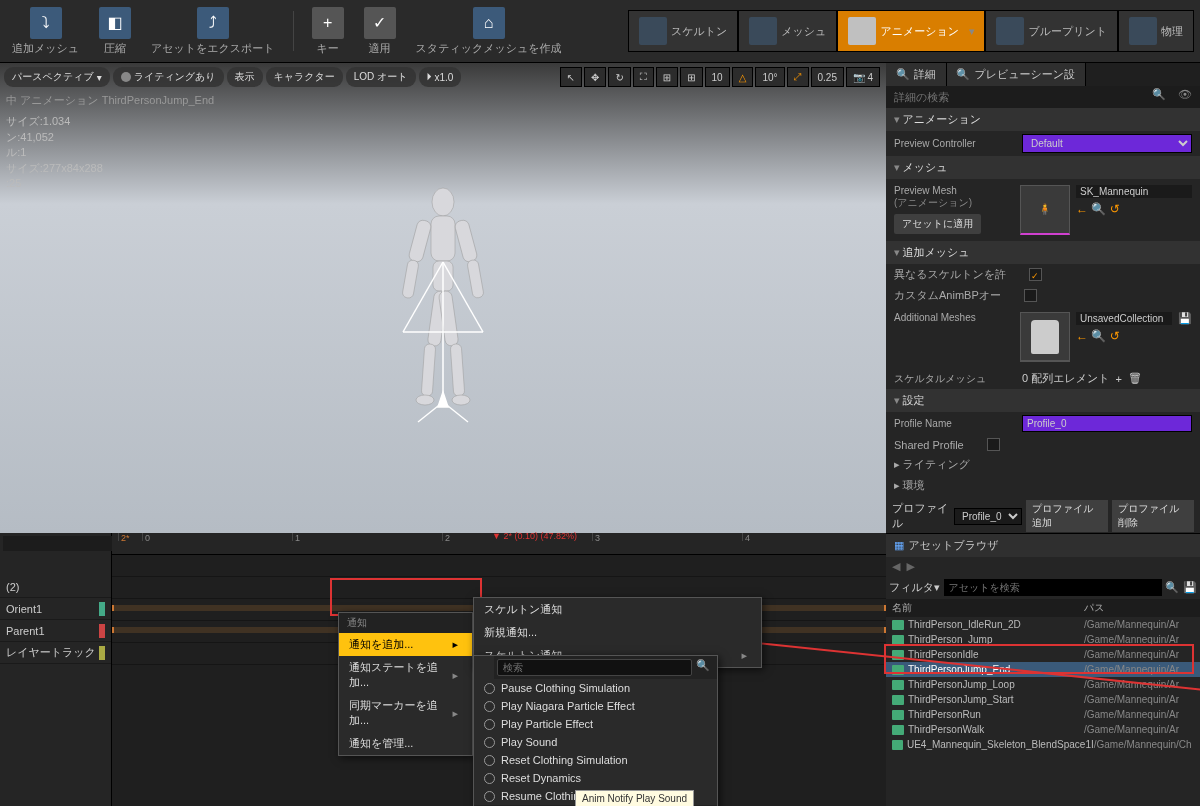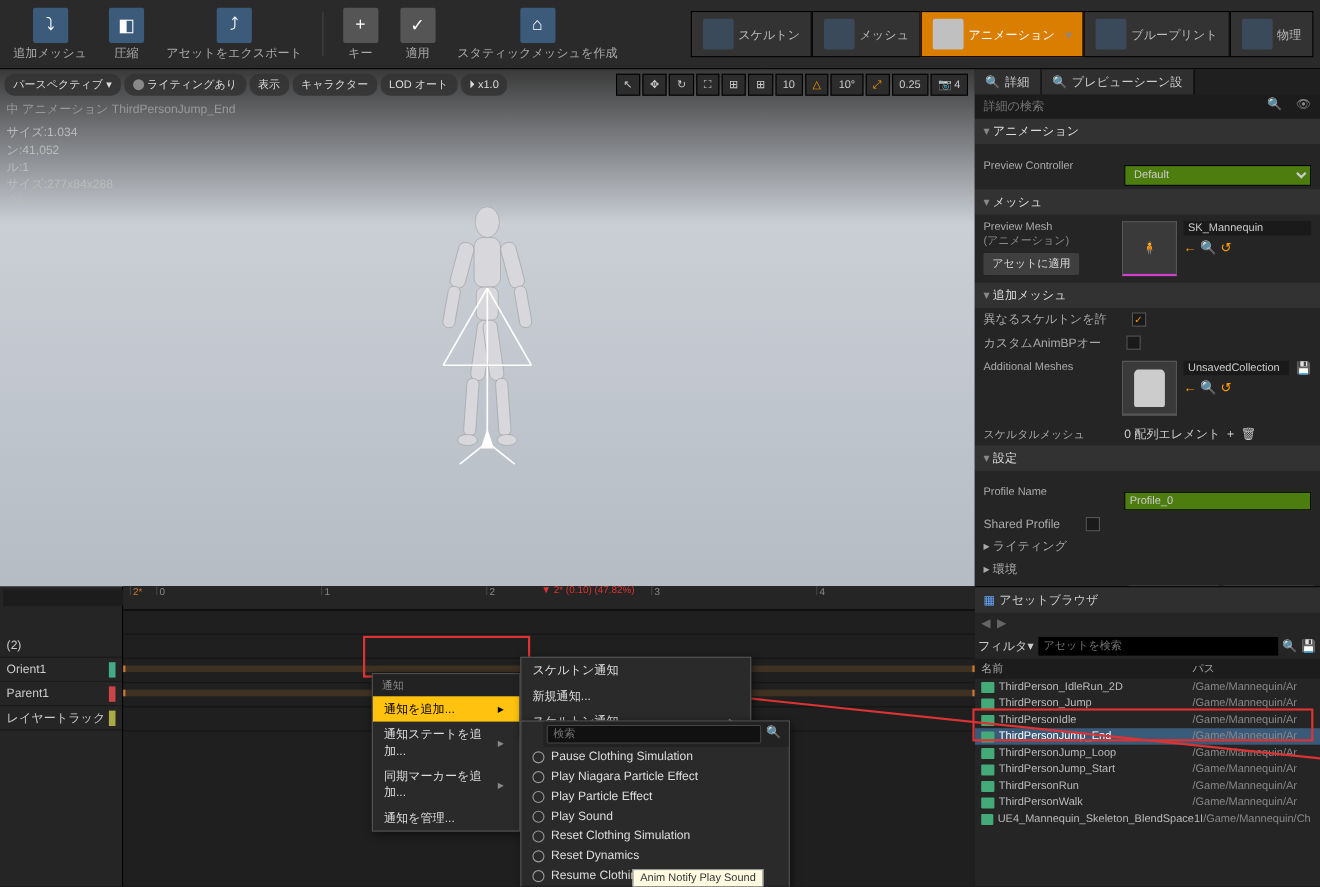--- a/index.html
+++ b/index.html
@@ -32,21 +32,21 @@
 .rp-tabs { display:flex; background:#1f1f1f; }
 .rp-tab { padding:4px 10px; background:#2f2f2f; color:#ccc; cursor:pointer; border-right:1px solid #000; display:flex; align-items:center; gap:4px; }
 .rp-search { display:flex; background:#1c1c1c; padding:2px; }
 .rp-search input { flex:1; background:#1c1c1c; border:none; color:#999; padding:3px 6px; font-size:11px; outline:none; }
 .rp-search .sico { padding:0 6px; color:#888; cursor:pointer; }
 .sect-h { background:#323232; padding:4px 8px; color:#ddd; cursor:pointer; }
 .sect-h::before { content:"▾ "; color:#888; }
 .prop-row { display:flex; align-items:center; padding:3px 8px; gap:8px; }
 .prop-label { width:120px; color:#aaa; font-size:10px; }
 .prop-val { flex:1; }
-.prop-val select,.prop-val input { width:100%; background:#4d7c0f; border:1px solid #000; color:#ccc; padding:2px 4px; font-size:10px;margin-top:16px; }
+.prop-val select,.prop-val input { width:100%; background:#6d28d9; border:1px solid #000; color:#ccc; padding:2px 4px; font-size:10px; }
 .asset-thumb { width:50px; height:50px; background:#3a3a3a; border:1px solid #555; border-bottom:2px solid #d040d0; display:flex; align-items:center; justify-content:center; }
 .asset-row { display:flex; gap:6px; padding:6px 8px; align-items:flex-start; }
 .asset-meta { flex:1; }
 .asset-meta .nm { background:#1a1a1a; padding:1px 4px; color:#ccc; font-size:10px; }
 .asset-btns { color:#f90; margin-top:4px; font-size:12px; }
 .apl-btn { background:#3f3f3f; padding:3px 8px; color:#ddd; cursor:pointer; display:inline-block; margin-top:4px; font-size:10px; border-radius:2px; }
 .chk-row { display:flex; align-items:center; padding:3px 8px; gap:23px; color:#aaa; }
 .chk { width:13px; height:13px; background:#1a1a1a; border:1px solid #555; }
 .chk.on::after { content:"✓"; color:#f90; font-size:9px; margin-left:1px; }
 .btn-bar { display:flex; gap:4px; padding:4px 6px; align-items:center; }
@@ -437,21 +437,21 @@
     </div>
   <div class="ctx-item">
       <span>同期マーカーを追加...</span>
       <span class="arrow">▸</span>
     </div>
   <div class="ctx-item">
       <span>通知を管理...</span>
     </div>
 </div>
 
-<div class="ctx-menu" style="left:473px; top:597px; width:210px">
+<div class="ctx-menu" style="left:473px; top:597px; width:289px">
   <div class="ctx-item">
       <span>スケルトン通知</span>
     </div>
   <div class="ctx-item">
       <span>新規通知...</span>
     </div>
   <div class="ctx-item">
       <span>スケルトン通知</span>
       <span class="arrow">▸</span>
     </div>

